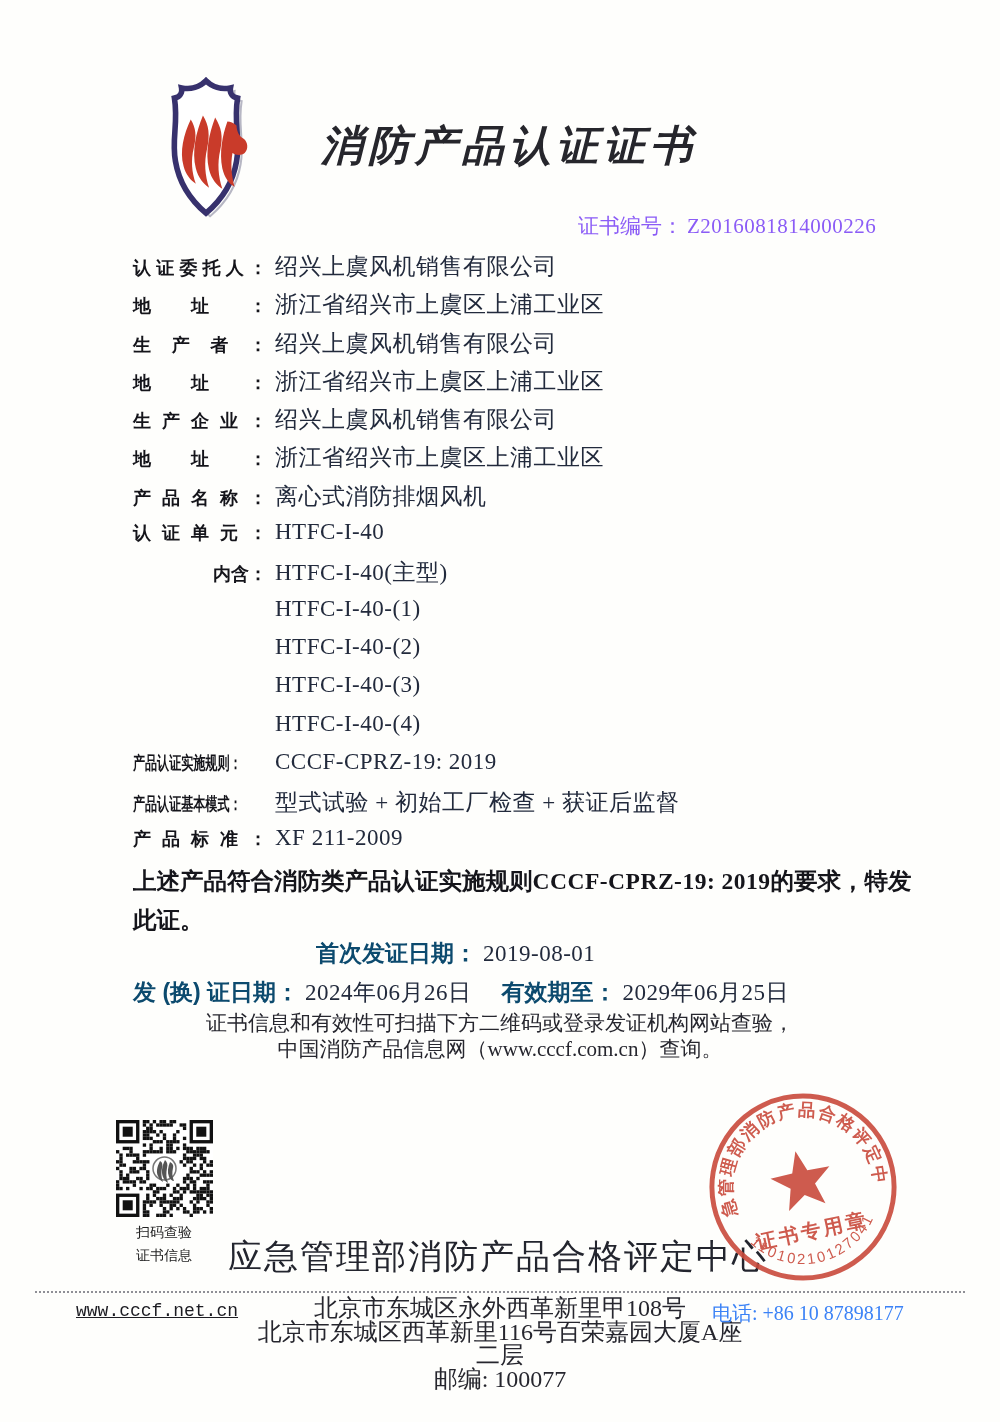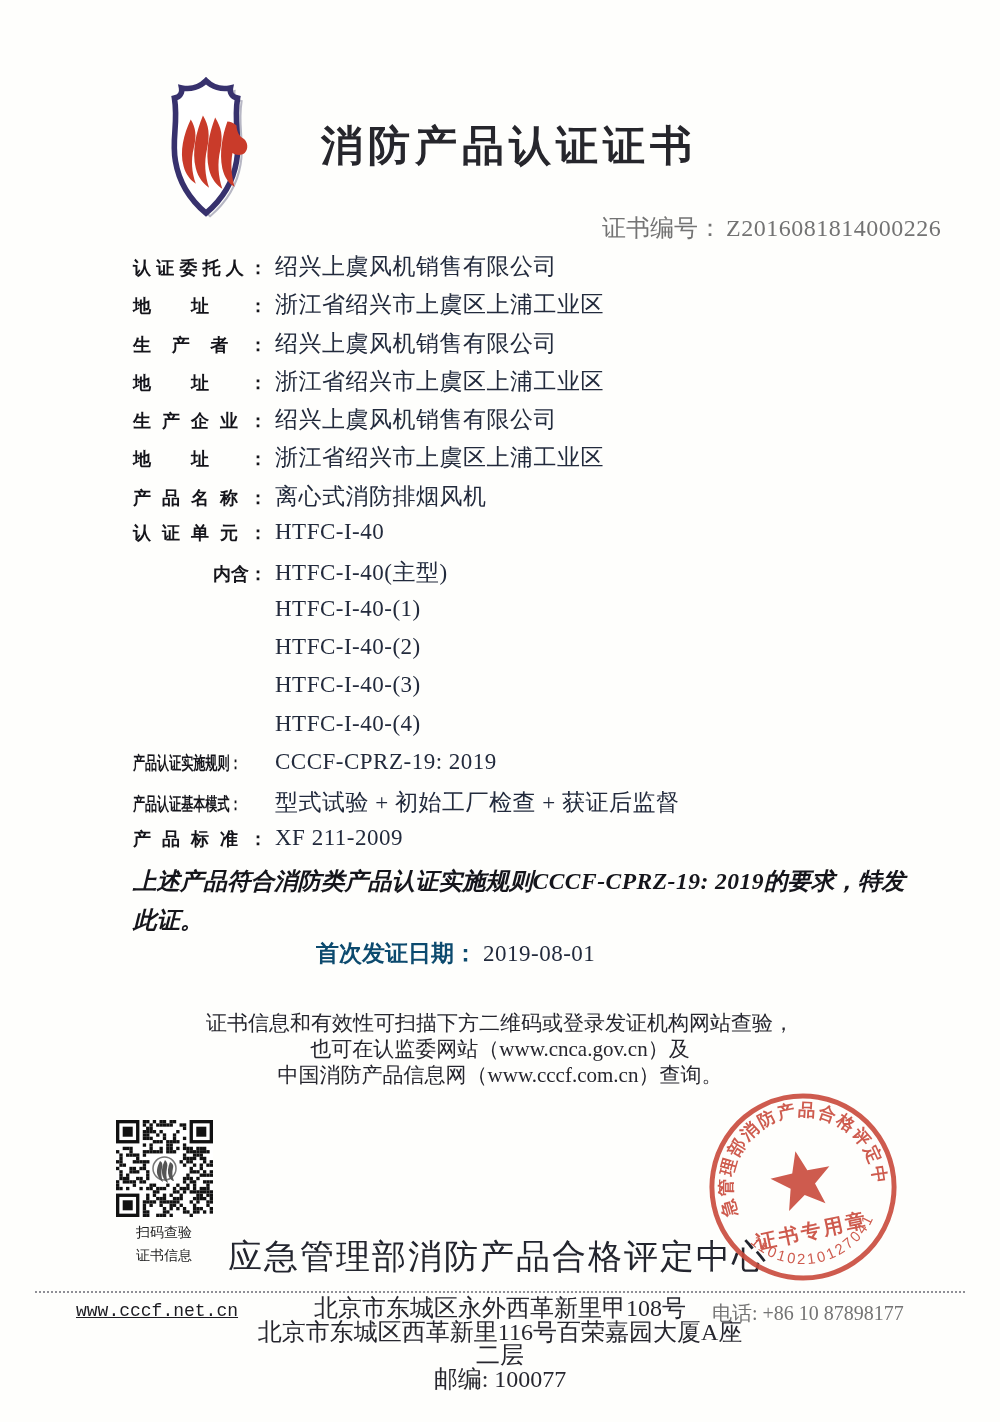--- a/index.html
+++ b/index.html
@@ -11,22 +11,23 @@
   }
   .abs{position:absolute;}
 
   
   .logo-wrap{left:150px;top:76px;width:112px;height:144px;}
   .doc-title{
     left:0;right:0;top:118px;text-align:center;
     font-family:"Liberation Sans", sans-serif;
     font-weight:700;font-size:42px;letter-spacing:5px;color:#26262c;
     padding-left:18px;
+    font-style:italic;
   }
-  .cert-no{left:578px;top:212px;font-size:24px;color:#737373;margin-left:24px;}
+  .cert-no{left:578px;top:212px;font-size:21px;color:#8b5cf6;}
   .cert-no .num{margin-left:4px;letter-spacing:0.5px;}
 
   
   #fields{left:133px;top:251px;width:790px;}
   .f-row{height:38.3px;white-space:nowrap;}
   .f-label{
     display:inline-block;width:134px;vertical-align:baseline;
     font-family:"Liberation Sans", sans-serif;font-weight:700;
     font-size:18px;color:#14141a;
     text-align:justify;text-align-last:justify;overflow:visible;
@@ -38,21 +39,21 @@
     transform:scaleX(0.67);transform-origin:0 50%;
   }
   .f-value{
     display:inline-block;margin-left:8px;font-size:23px;color:#222a3c;
     letter-spacing:0.5px;vertical-align:baseline;
   }
 
   
   #statement{left:133px;top:862px;width:790px;line-height:38.5px;
     font-family:"Liberation Sans", sans-serif;font-weight:700;
-    font-size:23.5px;color:#15151b;font-style:italic;}
+    font-size:23.5px;color:#15151b;}
   #statement .code{font-family:"Liberation Serif", serif;letter-spacing:0.5px;}
 
   
   #dates{left:133px;top:938px;width:800px;}
   .d-line{height:38.5px;white-space:nowrap;}
   .d-line.first{padding-left:183px;}
   .d-label{font-family:"Liberation Sans", sans-serif;font-weight:700;
     font-size:23px;color:#0c4a6e;}
   .d-value{font-size:23px;color:#222a3c;margin-left:6px;letter-spacing:0.5px;}
   .d-gap{display:inline-block;width:30px;}
@@ -70,21 +71,21 @@
     color:#23252e;white-space:nowrap;}
   .seal{left:704px;top:1088px;width:198px;height:198px;
     transform:rotate(-12deg);opacity:0.9;}
 
   
   .divider{left:35px;right:35px;top:1291px;border-top:2px dotted #8f8f96;height:0;}
   .footer-web{left:76px;top:1301px;font-family:"Liberation Mono", monospace;
     font-size:18px;color:#1c1c22;text-decoration:underline;}
   .footer-center{left:255px;top:1297px;width:490px;text-align:center;
     font-size:24px;line-height:23.5px;color:#26262e;}
-  .footer-phone{left:712px;top:1300px;font-size:20px;color:#737373;}
+  .footer-phone{left:712px;top:1300px;font-size:20px;color:#3b82f6;}
 </style>
 </head>
 <body>
 
 <div class="abs logo-wrap">
   <svg width="112" height="144" viewBox="0 0 110 140">
     <path d="M55 4 C61 10 70 13 79 11 C78 16 81 20 86 21 C82 46 89 61 85 83 C81 107 68 123 55 134 C42 123 29 107 25 83 C21 61 28 46 24 21 C29 20 32 16 31 11 C40 13 49 10 55 4 Z" transform="translate(4,3)" fill="none" stroke="#b7b7c4" stroke-width="2"></path>
     <path d="M55 4 C61 10 70 13 79 11 C78 16 81 20 86 21 C82 46 89 61 85 83 C81 107 68 123 55 134 C42 123 29 107 25 83 C21 61 28 46 24 21 C29 20 32 16 31 11 C40 13 49 10 55 4 Z" fill="#ffffff" stroke="#37316d" stroke-width="5.5"></path>
     <g fill="#c93b2a">
       <path d="M40 42 C33 57 29 73 33 88 C35 96 40 102 45 105 C41 94 40 82 43 70 C46 58 45 50 40 42 Z"></path>
@@ -121,25 +122,27 @@
 
 <div class="abs" id="statement">
   <div><span>上述产品符合消防类产品认证实施规则</span><span class="code">CCCF-CPRZ-19: 2019</span><span>的要求，特发</span></div>
   <div>此证。</div>
 </div>
 
 <div class="abs" id="dates">
   <div class="d-line first">
     <span class="d-label">首次发证日期：</span><span class="d-value">2019-08-01</span>
   </div>
+  <div class="d-line">
+    <span class="d-label">发 (换) 证日期：</span><span class="d-value">2024年06月26日</span><span class="d-gap"></span><span class="d-label">有效期至：</span><span class="d-value">2029年06月25日</span>
+  </div>
 </div>
 
 <div class="abs" id="verify">
   <div>证书信息和有效性可扫描下方二维码或登录发证机构网站查验，</div>
-  <div>也可在认监委网站（www.cnca.gov.cn）及</div>
   <div>中国消防产品信息网（www.cccf.com.cn）查询。</div>
 </div>
 
 <div class="abs qr-block">
   <svg width="97" height="97" viewBox="0 0 97 97">
     <rect x="0" y="0" width="97" height="97" fill="#ffffff"></rect>
     <g id="qr-modules" fill="#111111">
         <rect x="26.76" y="0.00" width="3.34" height="3.34"></rect>
         <rect x="30.10" y="0.00" width="3.34" height="3.34"></rect>
         <rect x="36.79" y="0.00" width="3.34" height="3.34"></rect>

